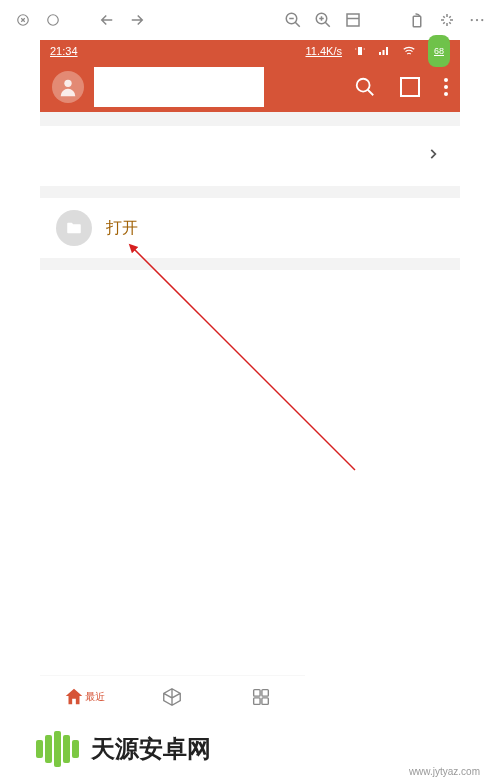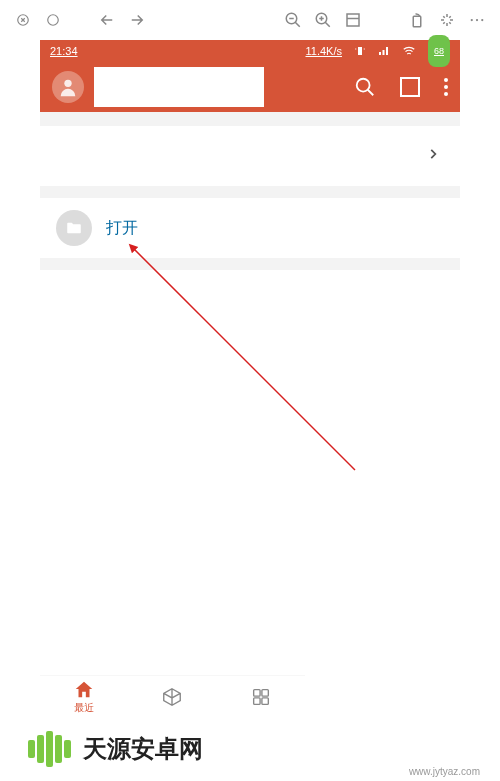--- a/index.html
+++ b/index.html
@@ -112,56 +112,56 @@
       gap: 14px;
       cursor: pointer;
     }
     .folder-circle {
       width: 36px; height: 36px;
       border-radius: 50%;
       background: #dcdcdc;
       display: flex; align-items: center; justify-content: center;
     }
     .folder-circle svg { width: 18px; height: 18px; fill: #fff; }
-    .open-label { font-size: 16px; color: #0369a1; }
+    .open-label { font-size: 16px; color: #a16207; }
     
     .main-white {
       background: #fff;
       height: 410px;
     }
     
     .bottom-nav {
       position: absolute;
       bottom: 64px;
       left: 40px;
       width: 265px;
       height: 42px;
       background: #fff;
       display: flex;
       align-items: center;
       border-top: 1px solid #f7f7f7;
     }
     .nav-item {
       flex: 1;
       display: flex;
-      flex-direction: column;
+      flex-direction: row;
       align-items: center;
       justify-content: center;
       gap: 0px;
       cursor: pointer;
     }
     .nav-item svg { width: 22px; height: 22px; }
     .nav-item.active { color: #d65437; }
     .nav-item.active svg { fill: #d65437; }
     .nav-label { font-size: 10px; color: #d65437; }
     .nav-item.inactive svg { fill: none; stroke: #888; stroke-width: 1.5; }
     
     .footer-bar {
       position: absolute;
-      bottom: 0; left: 8px; right: 0;
+      bottom: 0; left: 16px; right: 0;
       height: 64px;
       background: #fff;
       display: flex;
       align-items: center;
       padding: 0 20px;
       gap: 12px;
     }
     .footer-logo {
       display: flex;
       gap: 2px;

